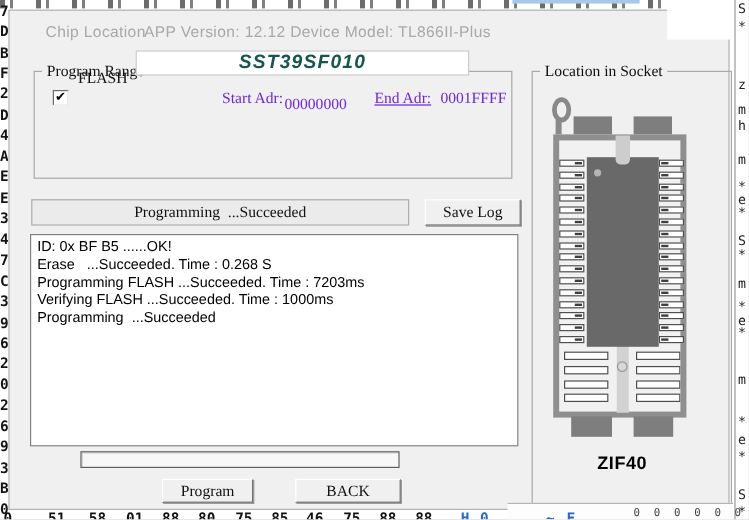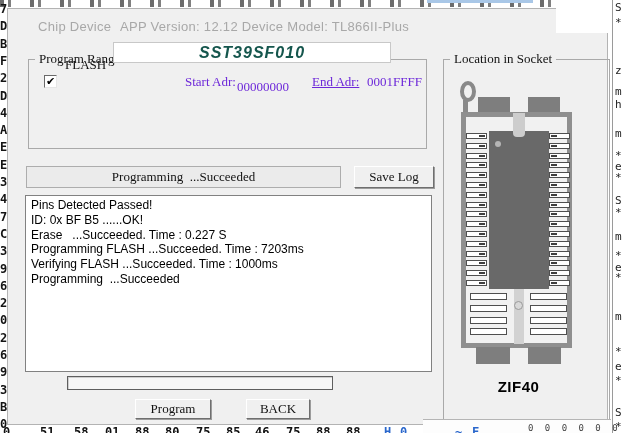--- a/index.html
+++ b/index.html
@@ -51,21 +51,21 @@
   .adr{font-size:13px;}
 
   .status-box{left:18px;top:157px;width:315px;height:22px;background:#ebebeb;border:1px solid #adadad;
      box-sizing:border-box;text-align:center;line-height:20px;font-size:13px;color:#111;white-space:pre;}
 
   .btn{background:#f0f0f0;border:1px solid;border-color:#ffffff #6f6f6f #6f6f6f #ffffff;
      box-shadow:1px 1px 0 #9c9c9c;box-sizing:border-box;text-align:center;color:#111;
      font-family:"Liberation Serif","DejaVu Serif",serif;font-size:13px;cursor:default;}
   .btn-savelog{left:346px;top:157px;width:80px;height:22px;line-height:20px;}
   .btn-program{left:127px;top:390px;width:76px;height:20px;line-height:18px;}
-  .btn-back{left:238px;top:390px;width:64px;height:20px;line-height:18px;}
+  .btn-back{left:238px;top:390px;width:88px;height:20px;line-height:18px;}
 
   .log-box{left:17px;top:186px;width:407px;height:177px;background:#fff;border:1px solid #818181;
      box-sizing:border-box;padding:2px 0 0 5px;overflow:hidden;}
   .log-line{font-size:12px;line-height:14.8px;color:#000;white-space:pre;}
 
   .progress{left:59px;top:367px;width:266px;height:14px;background:#f7f7f7;border:1px solid #5f5f5f;
      box-sizing:border-box;box-shadow:inset 1px 1px 0 #cfcfcf;}
   .progress-fill{height:100%;background:#3c9648;width:0;}
 
   
@@ -116,41 +116,40 @@
       <span class="hex-char" style="top: 330.7px;">2</span>
       <span class="hex-char" style="top: 348px;">6</span>
       <span class="hex-char" style="top: 365.3px;">9</span>
       <span class="hex-char" style="top: 382.6px;">3</span>
       <span class="hex-char" style="top: 399.9px;">B</span>
       <span class="hex-char" style="top: 417.2px;">0</span>
     </div>
 
   <div class="abs dialog">
 
-    <div class="abs dlg-title t1">Chip Device</div>
+    <div class="abs dlg-title t1">Chip Location</div>
     <div class="abs dlg-title t2">APP Version: 12.12 Device Model: TL866II-Plus</div>
 
     <div class="abs groupbox gb1">
       <span class="groupbox-label">Program Range</span>
     </div>
     <div class="abs chipname-box">SST39SF010</div>
     <div class="abs checkbox" id="flash-checkbox">✔</div>
     <div class="abs serif lbl flash-label">FLASH</div>
     <div class="abs serif adr muted" style="left:177px;top:65px;">Start Adr:</div>
     <div class="abs serif adr muted" style="left:229px;top:70px;">00000000</div>
     <div class="abs serif adr muted" style="left:304px;top:65px;text-decoration:underline;">End Adr:</div>
     <div class="abs serif adr muted" style="left:359px;top:65px;">0001FFFF</div>
 
     <div class="abs serif status-box">Programming  ...Succeeded</div>
     <div class="abs btn btn-savelog">Save Log</div>
 
     <div class="abs log-box" id="log-box">
-        <div class="log-line">Pins Detected Passed!</div>
         <div class="log-line">ID: 0x BF B5 ......OK!</div>
-        <div class="log-line">Erase   ...Succeeded. Time : 0.227 S</div>
+        <div class="log-line">Erase   ...Succeeded. Time : 0.268 S</div>
         <div class="log-line">Programming FLASH ...Succeeded. Time : 7203ms</div>
         <div class="log-line">Verifying FLASH ...Succeeded. Time : 1000ms</div>
         <div class="log-line">Programming  ...Succeeded</div>
       </div>
 
     <div class="abs progress">
       <div class="progress-fill" id="progress-fill" style="width: 0%;"></div>
     </div>
 
     <div class="abs btn btn-program">Program</div>

